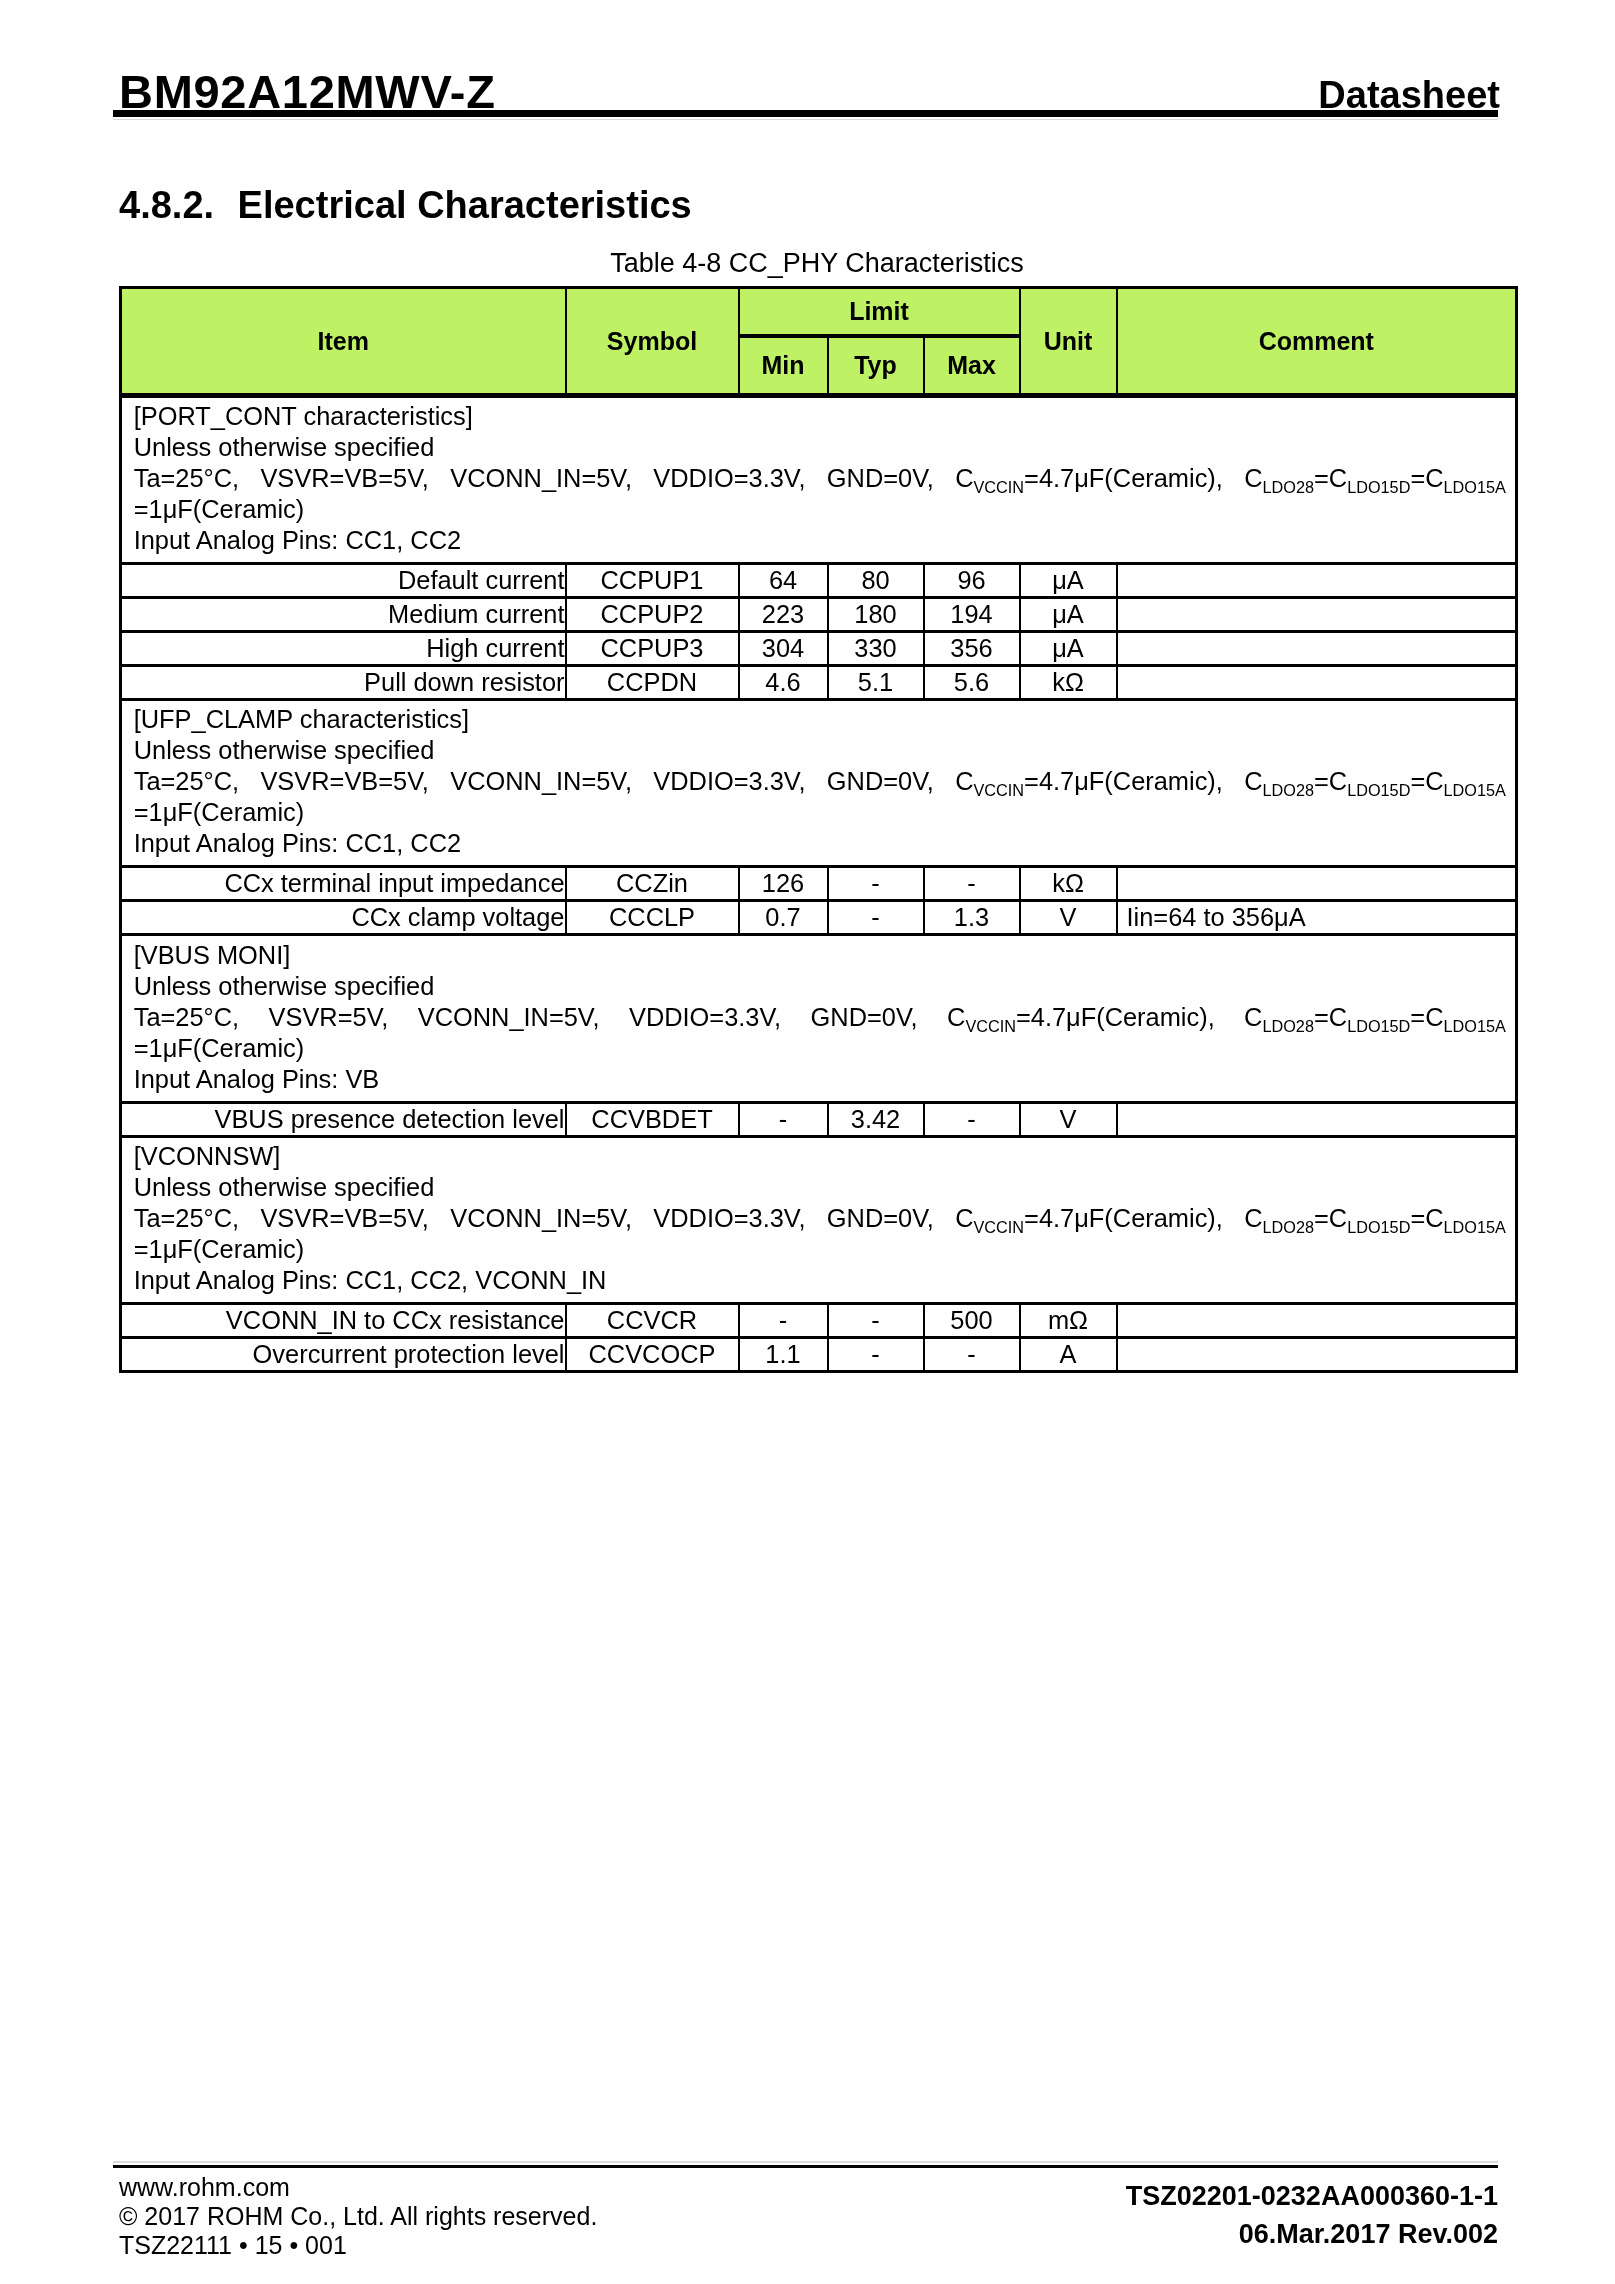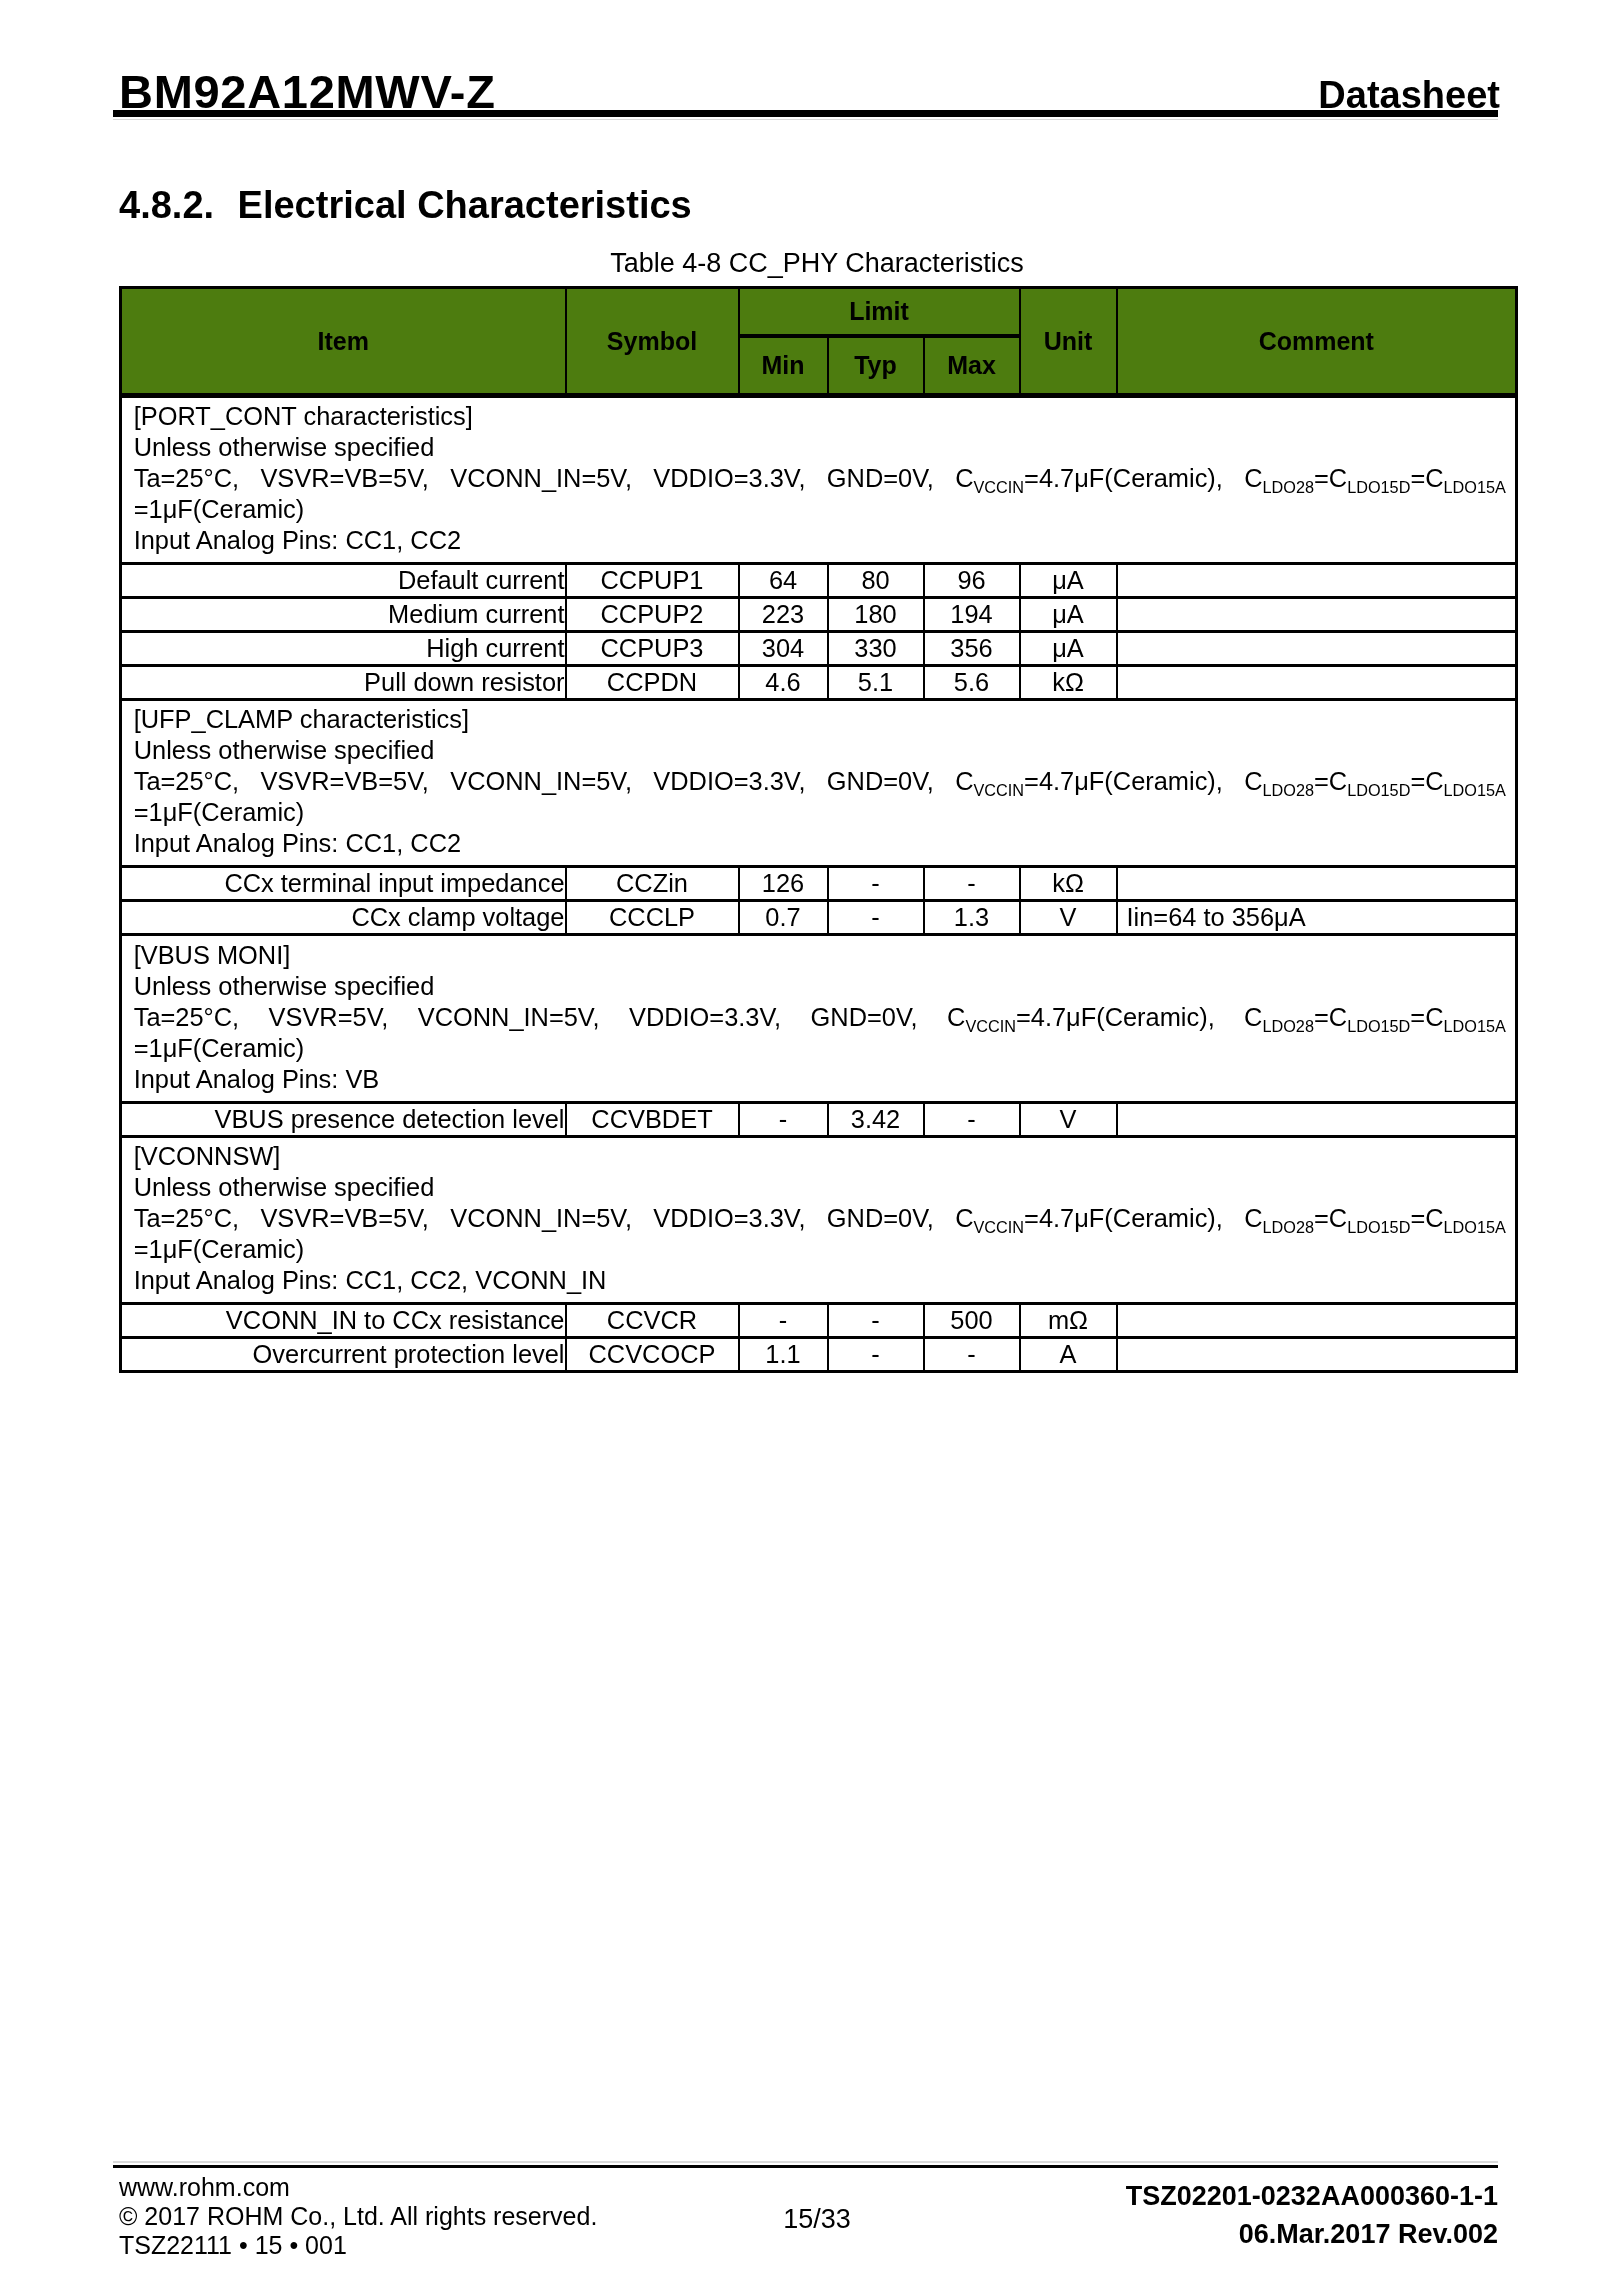--- a/index.html
+++ b/index.html
@@ -80,21 +80,21 @@
     border: 2.6px solid #000;
     border-top-width: 3.3px;
     border-bottom-width: 3.3px;
     padding: 0;
     vertical-align: middle;
   }
   .char-table thead th {
     font-size: 25px;
     font-weight: 700;
     text-align: center;
-    background: #4d7c0f;
+    background: #bef264;
   }
   .char-table thead tr.head-top    { height: 48px; }
   .char-table thead tr.head-bottom { height: 60px; }
   .char-table thead th.span-rows  { border-bottom-width: 5.2px; text-align: center; }
   .char-table thead th.limit-cell { border-bottom-width: 4.6px; }
   .char-table thead tr.head-bottom th { border-bottom-width: 5.2px; }
 
   .char-table td { font-size: 25.4px; }
   tr.data-row       { height: 34px; }
   td.c-item    { text-align: right;  padding-left: 11.7px; }
@@ -355,21 +355,20 @@
 
   <div class="footer-rule-ghost"></div>
   <div class="footer-rule"></div>
 
   <div class="footer-left">
     <div>www.rohm.com</div>
     <div>© 2017 ROHM Co., Ltd. All rights reserved.</div>
     <div>TSZ22111 • 15 • 001</div>
   </div>
 
-  <div class="footer-center">15/33</div>
 
   <div class="footer-right">
     <div>TSZ02201-0232AA000360-1-1</div>
     <div>06.Mar.2017 Rev.002</div>
   </div>
 
 </div>
 
 
 </body></html>

